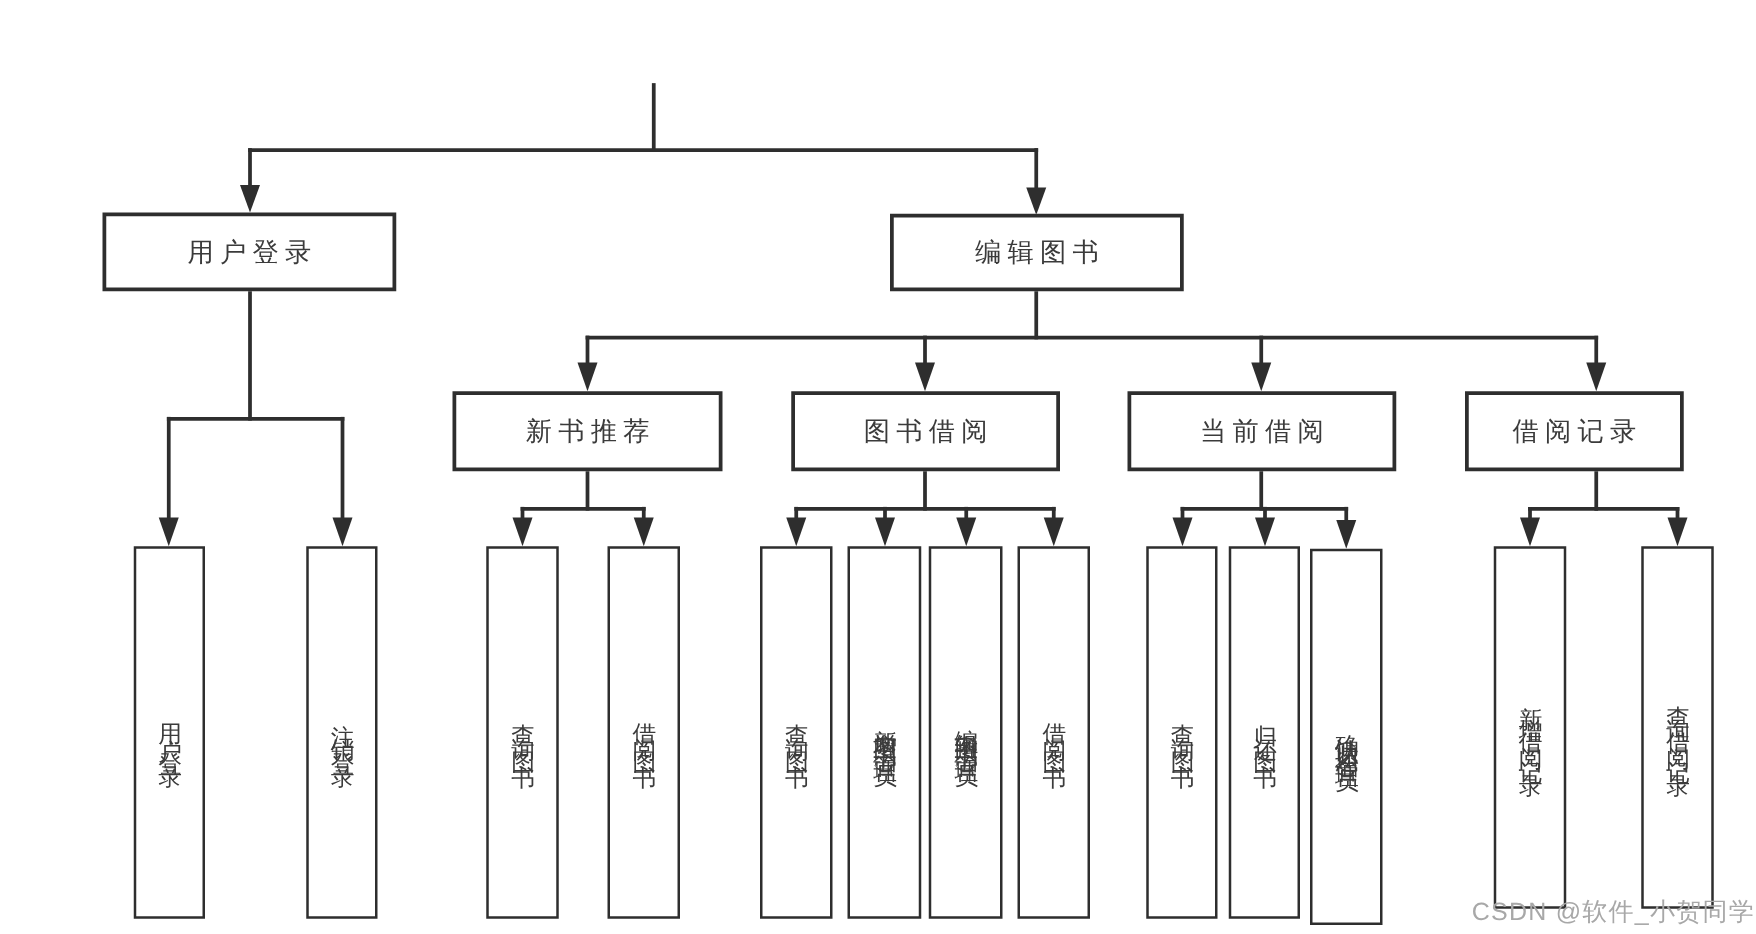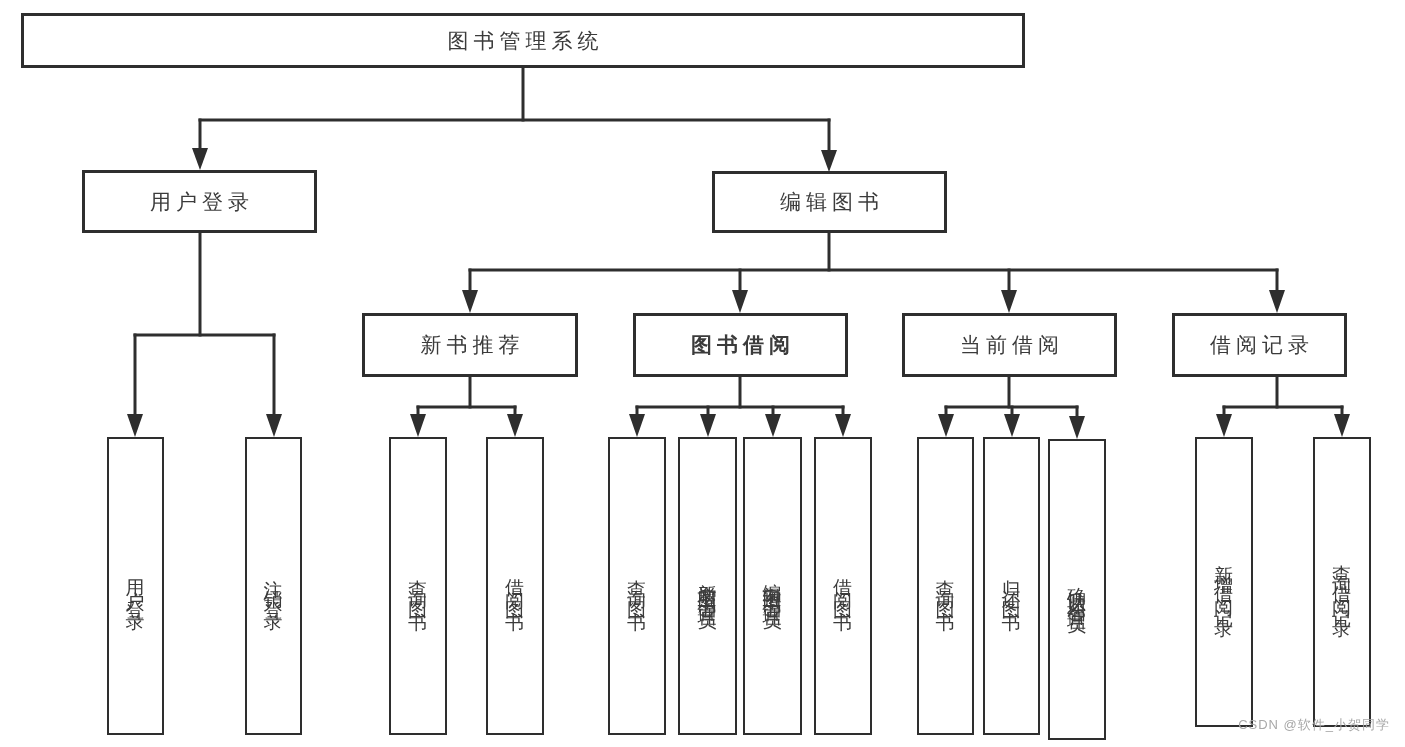--- a/index.html
+++ b/index.html
@@ -14,21 +14,21 @@
     color:#3b3b3b;
   }
   .hbox{font-size:21px;letter-spacing:5px;padding-left:5px;white-space:nowrap;}
   .vboxwrap{border-width:2.5px;}
   .vtext{
     writing-mode:vertical-rl;text-orientation:mixed;
     font-size:19px;letter-spacing:11px;line-height:1.0;white-space:nowrap;
   }
   .dense .vtext{letter-spacing:4px;}
   .watermark{
-    position:absolute;right:15px;top:716px;font-size:13px;
+    position:absolute;right:1px;top:716px;font-size:20px;
     color:#a8a8a8;letter-spacing:1px;white-space:nowrap;
   }
 </style>
 </head>
 <body>
 
 <div class="canvas">
 
   <svg class="connectors" viewBox="0 0 1405 747" stroke="#2e2e2e" stroke-width="3" stroke-linecap="square" fill="#2e2e2e">
 
@@ -99,35 +99,32 @@
     <g>
       <line x1="1277" y1="377" x2="1277" y2="407"></line>
       <line x1="1224" y1="407" x2="1342" y2="407"></line>
       <line x1="1224" y1="407" x2="1224" y2="420"></line>
       <polygon points="1216,414 1232,414 1224,437" stroke="none"></polygon>
       <line x1="1342" y1="407" x2="1342" y2="420"></line>
       <polygon points="1334,414 1350,414 1342,437" stroke="none"></polygon>
     </g>
   </svg>
 
-  <div class="box hbox" style="left:21px;top:13px;width:1004px;height:55px;">
-    <span>图书管理系统</span>
-  </div>
 
   <div class="box hbox" style="left:82px;top:170px;width:235px;height:63px;">
     <span>用户登录</span>
   </div>
   <div class="box hbox" style="left:712px;top:171px;width:235px;height:62px;">
     <span>编辑图书</span>
   </div>
 
   <div class="box hbox" style="left:362px;top:313px;width:216px;height:64px;">
     <span>新书推荐</span>
   </div>
-  <div class="box hbox" style="left:633px;top:313px;width:215px;height:64px;font-weight:bold;">
+  <div class="box hbox" style="left:633px;top:313px;width:215px;height:64px;">
     <span>图书借阅</span>
   </div>
   <div class="box hbox" style="left:902px;top:313px;width:215px;height:64px;font-family:Liberation Mono, monospace;">
     <span>当前借阅</span>
   </div>
   <div class="box hbox" style="left:1172px;top:313px;width:175px;height:64px;">
     <span>借阅记录</span>
   </div>
 
   <div class="box vboxwrap" style="left:107px;top:437px;width:57px;height:298px;">

